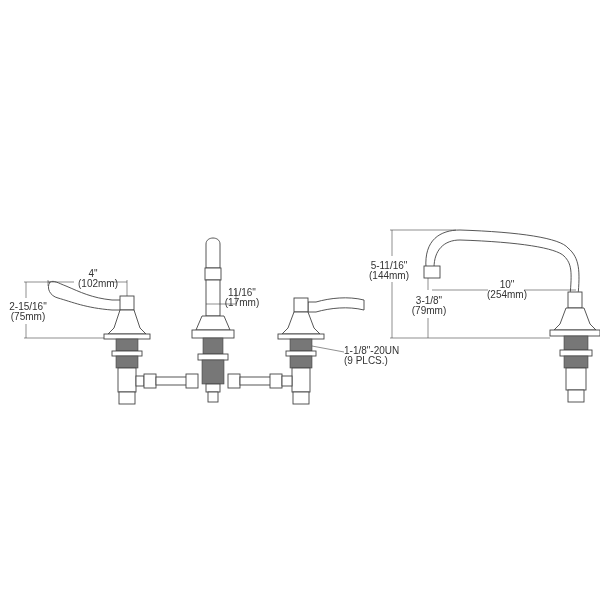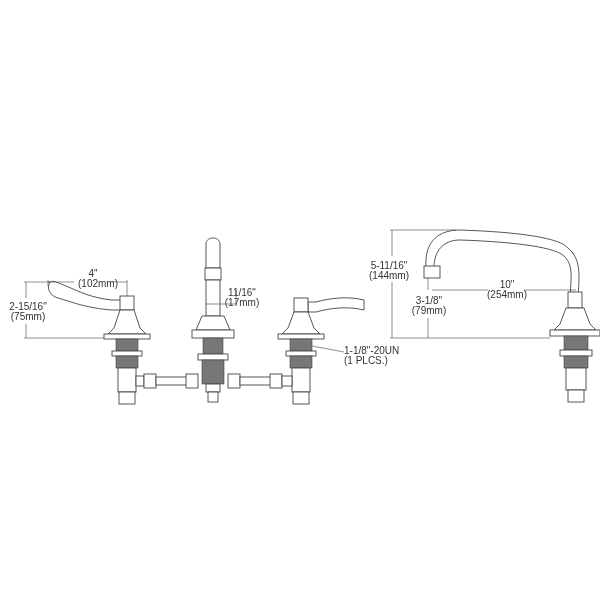--- a/index.html
+++ b/index.html
@@ -116,21 +116,21 @@
 <div class="lbl" style="left:2px;top:302px;width:52px;">
   <span>2-15/16"</span>
   <span>(75mm)</span>
 </div>
 <div class="lbl" style="left:220px;top:288px;width:44px;">
   <span>11/16"</span>
   <span>(17mm)</span>
 </div>
 <div class="lbl" style="left:344px;top:346px;width:64px;text-align:left;">
   <span>1-1/8"-20UN</span>
-  <span>(1 PLCS.)</span>
+  <span>(9 PLCS.)</span>
 </div>
 <div class="lbl" style="left:364px;top:261px;width:50px;">
   <span>5-11/16"</span>
   <span>(144mm)</span>
 </div>
 <div class="lbl" style="left:484px;top:280px;width:46px;">
   <span>10"</span>
   <span>(254mm)</span>
 </div>
 <div class="lbl" style="left:410px;top:296px;width:38px;">

